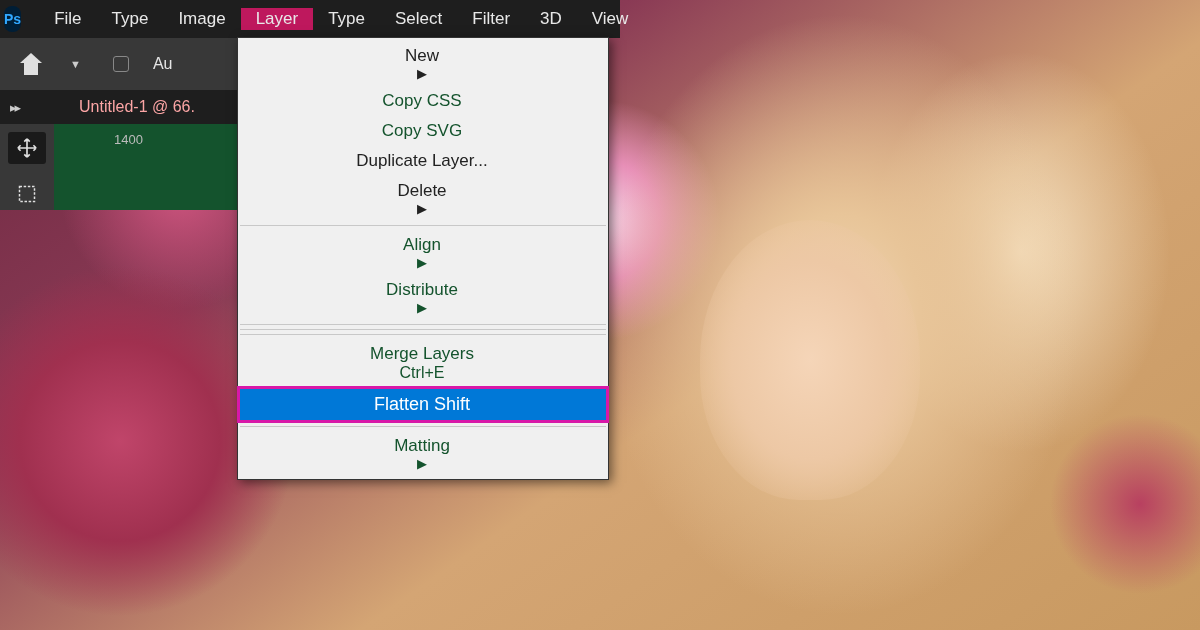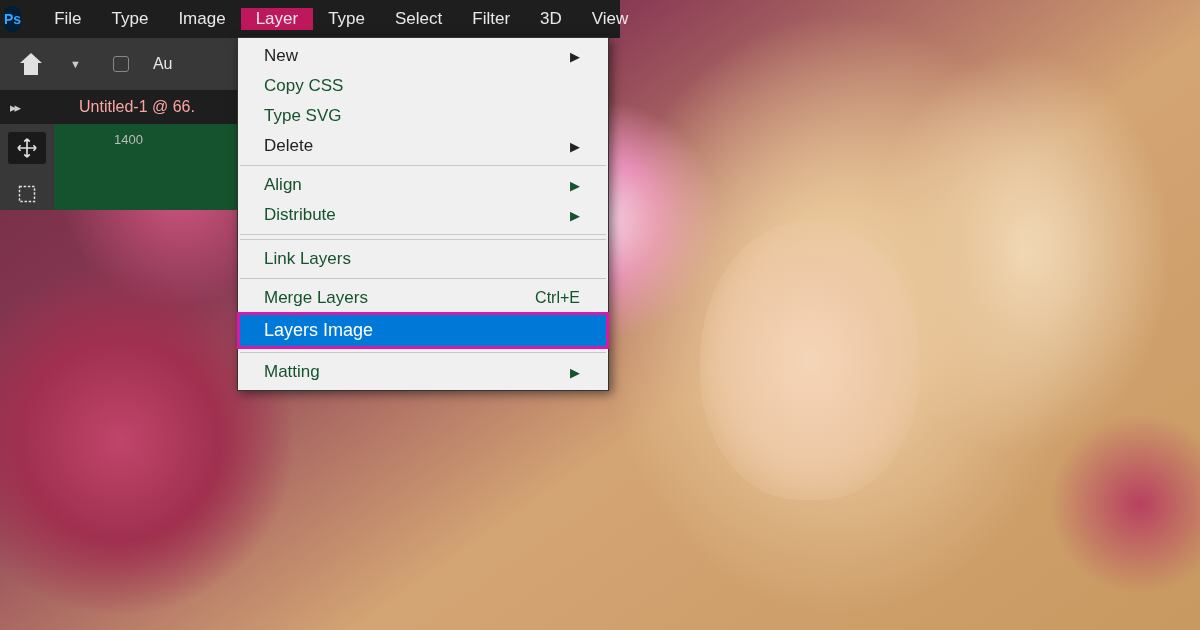--- a/index.html
+++ b/index.html
@@ -193,20 +193,21 @@
   }
   .dd-item {
     display: flex;
     justify-content: space-between;
     align-items: center;
     padding: 5px 28px 5px 26px;
     font-size: 17px;
     color: #222;
     cursor: pointer;
     position: relative;
+    flex-direction: column;
   }
   .dd-item.disabled { color: #14532d; cursor: default; }
   .dd-item .arrow { 
     font-size: 13px;
     color: inherit;
   }
   .dd-item.highlighted {
     background: #0078d7;
     color: #fff;
     outline: 3px solid #d818a8;
@@ -285,46 +286,46 @@
 
 <div class="dropdown" id="dropdown">
     <div class="dd-item">
       <span>New</span>
       <span class="arrow">▶</span>
     </div>
     <div class="dd-item disabled">
       <span>Copy CSS</span>
     </div>
     <div class="dd-item disabled">
-      <span>Type SVG</span>
+      <span>Copy SVG</span>
+    </div>
+    <div class="dd-item">
+      <span>Duplicate Layer...</span>
     </div>
     <div class="dd-item">
       <span>Delete</span>
       <span class="arrow">▶</span>
     </div>
     <div class="dd-sep"></div>
     <div class="dd-item disabled">
       <span>Align</span>
       <span class="arrow">▶</span>
     </div>
     <div class="dd-item disabled">
       <span>Distribute</span>
       <span class="arrow">▶</span>
     </div>
     <div class="dd-sep"></div>
     <div class="dd-sep"></div>
-    <div class="dd-item disabled">
-      <span>Link Layers</span>
-    </div>
     <div class="dd-sep"></div>
     <div class="dd-item disabled">
       <span>Merge Layers</span>
       <span class="dd-shortcut">Ctrl+E</span>
     </div>
     <div class="dd-item highlighted">
-      <span>Layers Image</span>
+      <span>Flatten Shift</span>
     </div>
     <div class="dd-sep"></div>
     <div class="dd-item disabled">
       <span>Matting</span>
       <span class="arrow">▶</span>
     </div>
   </div>
 
 </body></html>

